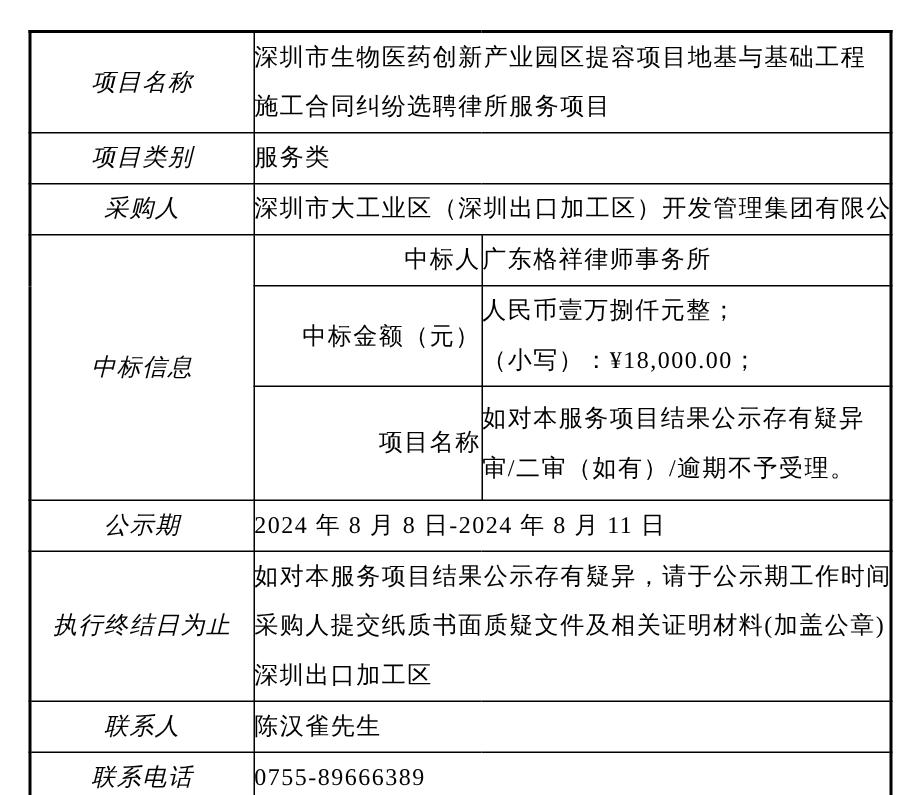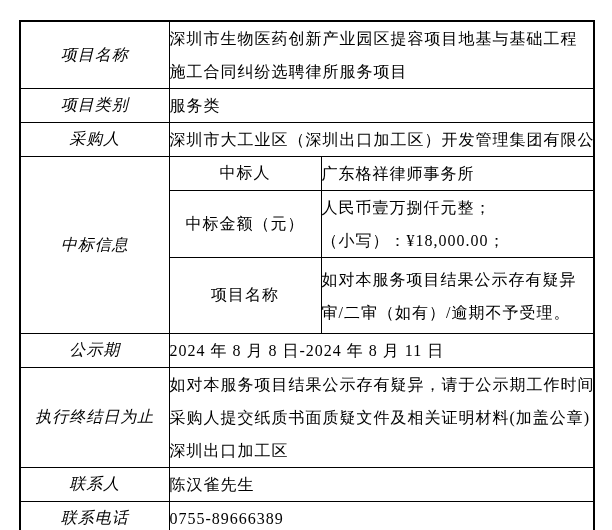--- a/index.html
+++ b/index.html
@@ -31,21 +31,21 @@
     font-size: 16px;
     letter-spacing: 1px;
     padding: 0;
     overflow: hidden;
   }
   td.label {
     text-align: center;
     font-style: italic;
   }
   td.sublabel {
-    text-align: center;
+    text-align: right;
     padding-left: 8px;
   }
   td.value {
     text-align: left;
     padding-left: 8px;
     padding-right: 2px;
   }
   .line {
     line-height: 33px;
     white-space: nowrap;

